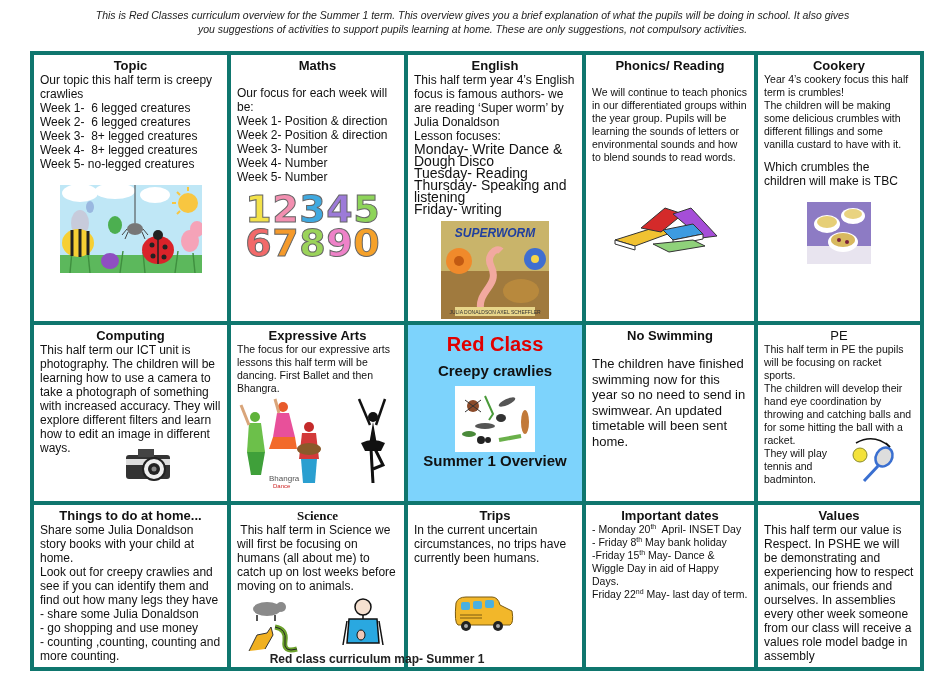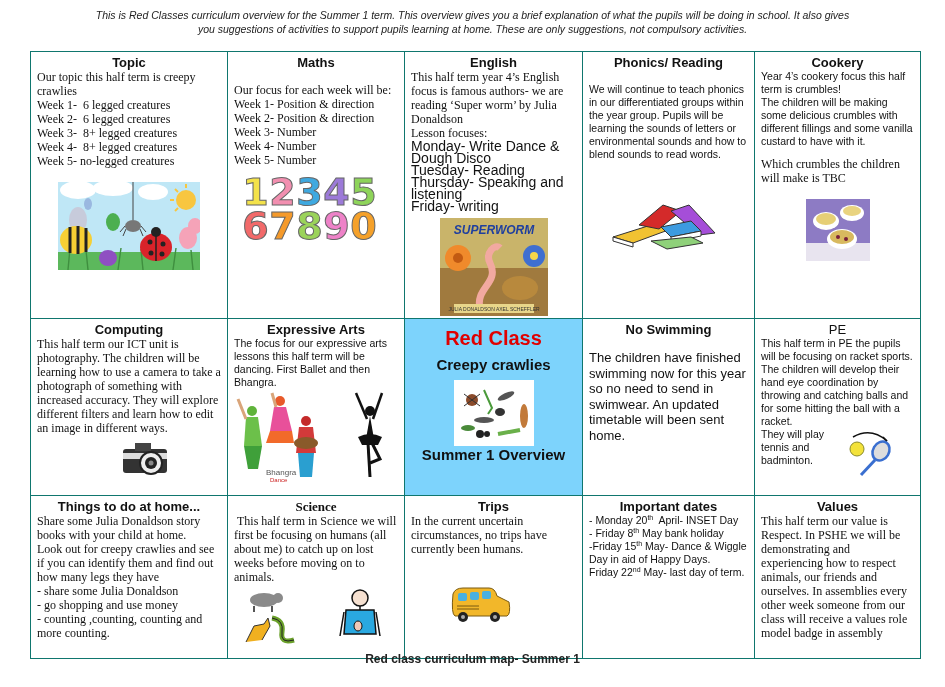--- a/index.html
+++ b/index.html
@@ -3,39 +3,39 @@
 <meta charset="utf-8">
 <style>
   html, body { margin: 0; padding: 0; background: #ffffff; }
   body { width: 945px; height: 687px; position: relative; overflow: hidden;
          font-family: "Liberation Sans", sans-serif; color: #111; }
   .intro { position: absolute; left: 0; top: 8px; width: 945px; text-align: center;
            font-style: italic; font-size: 10.5px; line-height: 14px; color: #222; }
   .intro div { white-space: nowrap; }
   table.grid { position: absolute; left: 30px; top: 51px; border-collapse: collapse;
                table-layout: fixed; width: 890px; }
-  table.grid td { border: 1px solid #0f766e; vertical-align: top; padding: 3px 6px 2px 6px;
+  table.grid td { border: 4px solid #0f766e; vertical-align: top; padding: 3px 6px 2px 6px;
                   position: relative; overflow: hidden; }
   col.c1 { width: 197px; } col.c2 { width: 177px; } col.c3 { width: 178px; }
   col.c4 { width: 172px; } col.c5 { width: 166px; }
   tr.r1 td { height: 236px; }
   tr.r2 td { height: 171px; }
   tr.r3 td { height: 157px; }
   .h { font-weight: bold; text-align: center; font-size: 13px; line-height: 15px; margin-bottom: 0px; }
-  .t { font-size: 12px; line-height: 14px; font-family: Liberation Serif, serif; }
+  .t { font-size: 12px; line-height: 14px; }
   .ts { font-size: 10.5px; line-height: 13px; }
   .tx { font-size: 14px; line-height: 12px; }
   .tl { font-size: 13px; line-height: 15.5px; }
   .gap { height: 13px; }
   .center-cell { background: #7dd3fc; text-align: center; }
   .rc-title { color: #e00000; font-weight: bold; font-size: 20px; line-height: 24px; margin-top: 4px; }
   .rc-sub { font-weight: bold; font-size: 15px; line-height: 18px; margin-top: 6px; }
   .rc-ov { font-weight: bold; font-size: 15px; line-height: 18px; }
   .pic { display: block; margin: 0 auto; }
-  .footer { position: absolute; left: 0; top: 652px; width: 945px; text-align: center;
+  .footer { position: absolute; left: 0; top: 652px; width: 754px; text-align: center;
             font-weight: bold; font-size: 12px; color: #222; }
   sup { font-size: 7px; vertical-align: super; line-height: 0; }
 </style>
 </head>
 <body>
 
 <div class="intro">
   <div>This is Red Classes curriculum overview for the Summer 1 term. This overview gives you a brief explanation of what the pupils will be doing in school. It also gives</div>
   <div>you suggestions of activities to support pupils learning at home. These are only suggestions, not compulsory activities.</div>
 </div>

